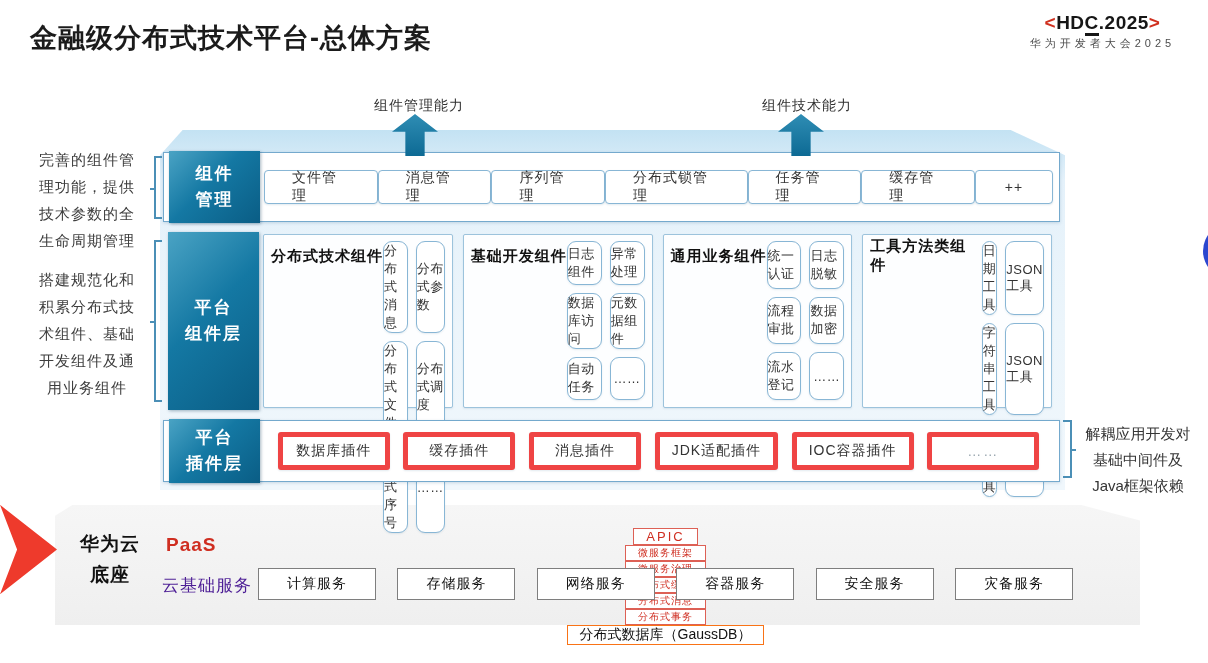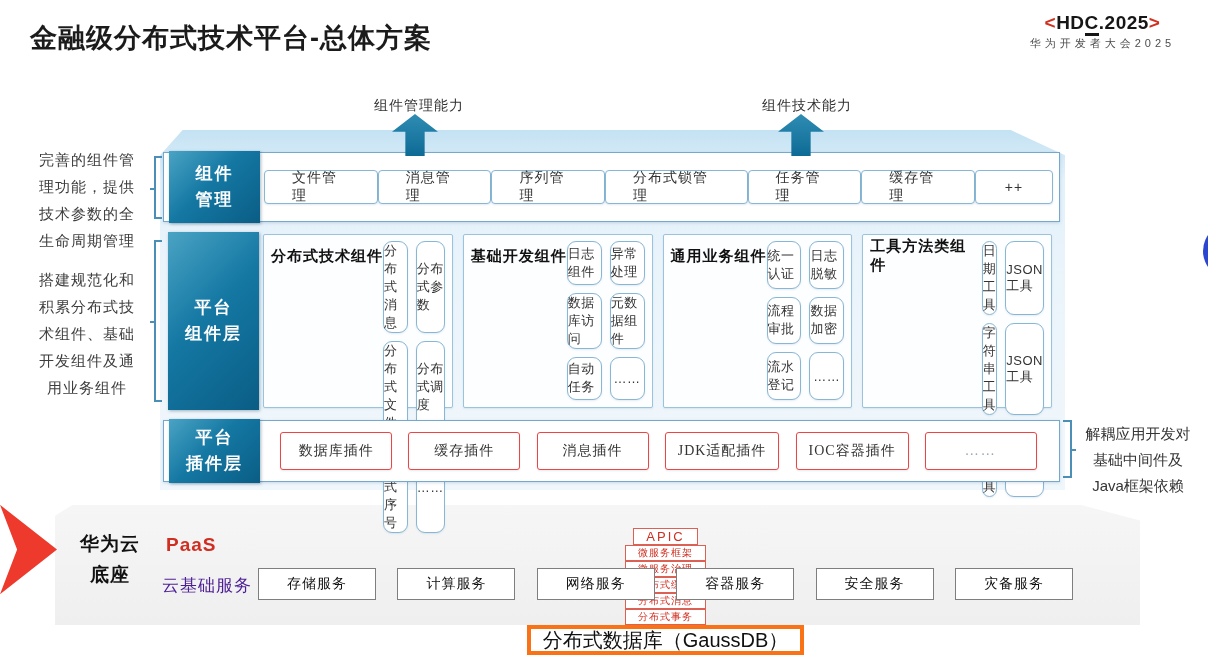--- a/index.html
+++ b/index.html
@@ -79,25 +79,24 @@
     display:flex; align-items:center; justify-content:space-evenly;
   }
   .chip {
     background:#fff; border:1px solid #88b6d5; border-radius:4px;
     height:34px; display:flex; align-items:center; justify-content:center;
     padding:0 27px; font-size:14px; color:#333; letter-spacing:1px;
     box-shadow:0 1px 2px rgba(20,80,120,.12);
   }
   .chip.plus { min-width:78px; }
   .plug-chip {
-    background:#fff; border:1px solid #ef4444; border-radius:3px;
+    background:#fff; border:5px solid #ef4444; border-radius:3px;
     height:38px; min-width:112px; display:flex; align-items:center; justify-content:center;
     padding:0 12px; font-size:14px; color:#333; letter-spacing:1px;
     box-shadow:0 1px 2px rgba(20,80,120,.12);
-    font-family:Liberation Serif, serif;
   }
   .muted { color:#9aa7b0; letter-spacing:2px; }
 
   
   .col-wrap {
     position:absolute; left:100px; right:8px; top:4px; bottom:4px;
     display:flex; gap:10px;
   }
   .comp-col {
     flex:1; background:#fdfeff; border:1px solid #9cc3dc; border-radius:2px;
@@ -139,23 +138,23 @@
     left:258px; top:528px; width:815px; height:30px;
     display:flex; justify-content:space-between; align-items:center;flex-direction:column;
   }
   .red-chip {
     background:#fff; border:1px solid #dd6055; color:#cf2e21;
     height:30px; display:flex; align-items:center; justify-content:center;
     font-size:10px; letter-spacing:1px; padding:0 12px;
   }
   .red-chip.apic { min-width:62px; font-size:13px; letter-spacing:2px; }
   .dark-chip {
-    background:#fff; border:4px solid #f97316; color:#111;
+    background:#fff; border:1px solid #f97316; color:#111;
     height:30px; min-width:182px; display:flex; align-items:center; justify-content:center;
-    font-size:20px; padding:0 12px;
+    font-size:14px; padding:0 12px;
   }
   .cloud-row {
     left:258px; top:568px; width:815px; height:32px;
     display:flex; justify-content:space-between; align-items:center;
   }
   .gray-chip {
     background:#fff; border:1px solid #7e7e7e; color:#111;
     height:32px; width:118px; display:flex; align-items:center; justify-content:center;
     font-size:14px; letter-spacing:1px;
   }
@@ -300,21 +299,21 @@
   <div class="red-chip apic">APIC</div>
   <div class="red-chip">微服务框架</div>
   <div class="red-chip">微服务治理</div>
   <div class="red-chip">分布式缓存</div>
   <div class="red-chip">分布式消息</div>
   <div class="red-chip">分布式事务</div>
   <div class="dark-chip">分布式数据库（GaussDB）</div>
 </div>
 
 <div class="abs cloud-row">
+  <div class="gray-chip">计算服务</div>
   <div class="gray-chip">存储服务</div>
-  <div class="gray-chip">计算服务</div>
   <div class="gray-chip">网络服务</div>
   <div class="gray-chip">容器服务</div>
   <div class="gray-chip">安全服务</div>
   <div class="gray-chip">灾备服务</div>
 </div>
 
 <div class="abs blue-dot"></div>
 
 </body></html>

